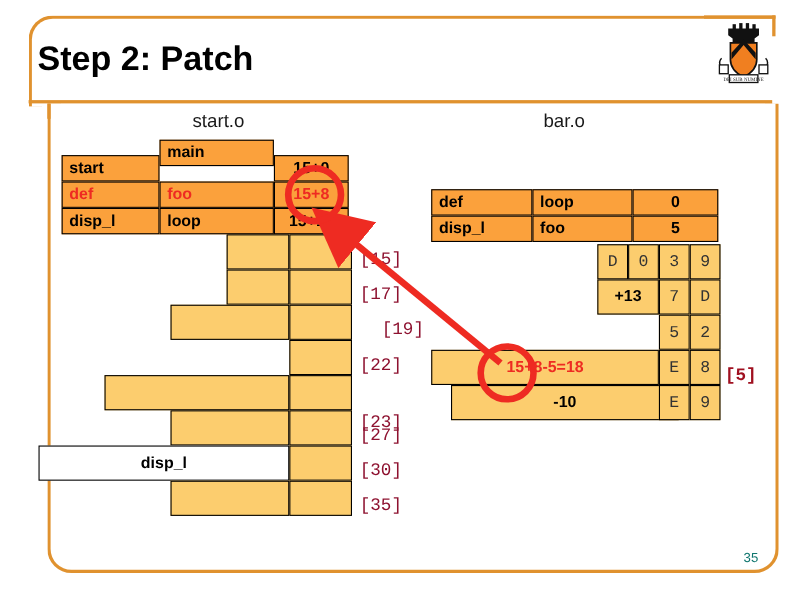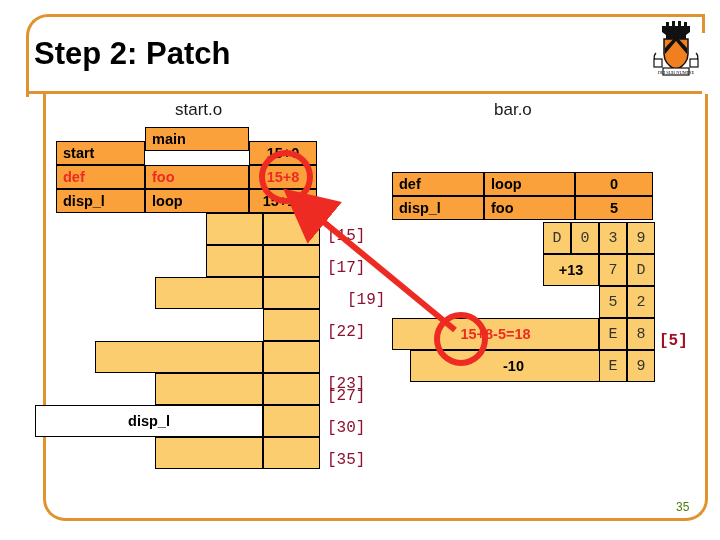--- a/index.html
+++ b/index.html
@@ -76,21 +76,21 @@
     font-size:16px;color:#8E1230;white-space:nowrap;
   }
   .brk.w{color:#ffffff;}
   .brk.hl{color:#A01020;font-weight:bold;}
 
   
   #annot{position:absolute;left:0;top:0;width:720px;height:540px;pointer-events:none;}
 
   
   #pageno{
-    position:absolute;left:676px;top:500px;font-size:12px;color:#4d7c0f;
+    position:absolute;left:676px;top:500px;font-size:12px;color:#0f766e;
   }
 </style>
 </head>
 <body>
 
 <div id="slide">
 
   <div class="frame-top"></div>
   <div class="frame-topright"></div>
   <div class="frame-title-under"></div>

